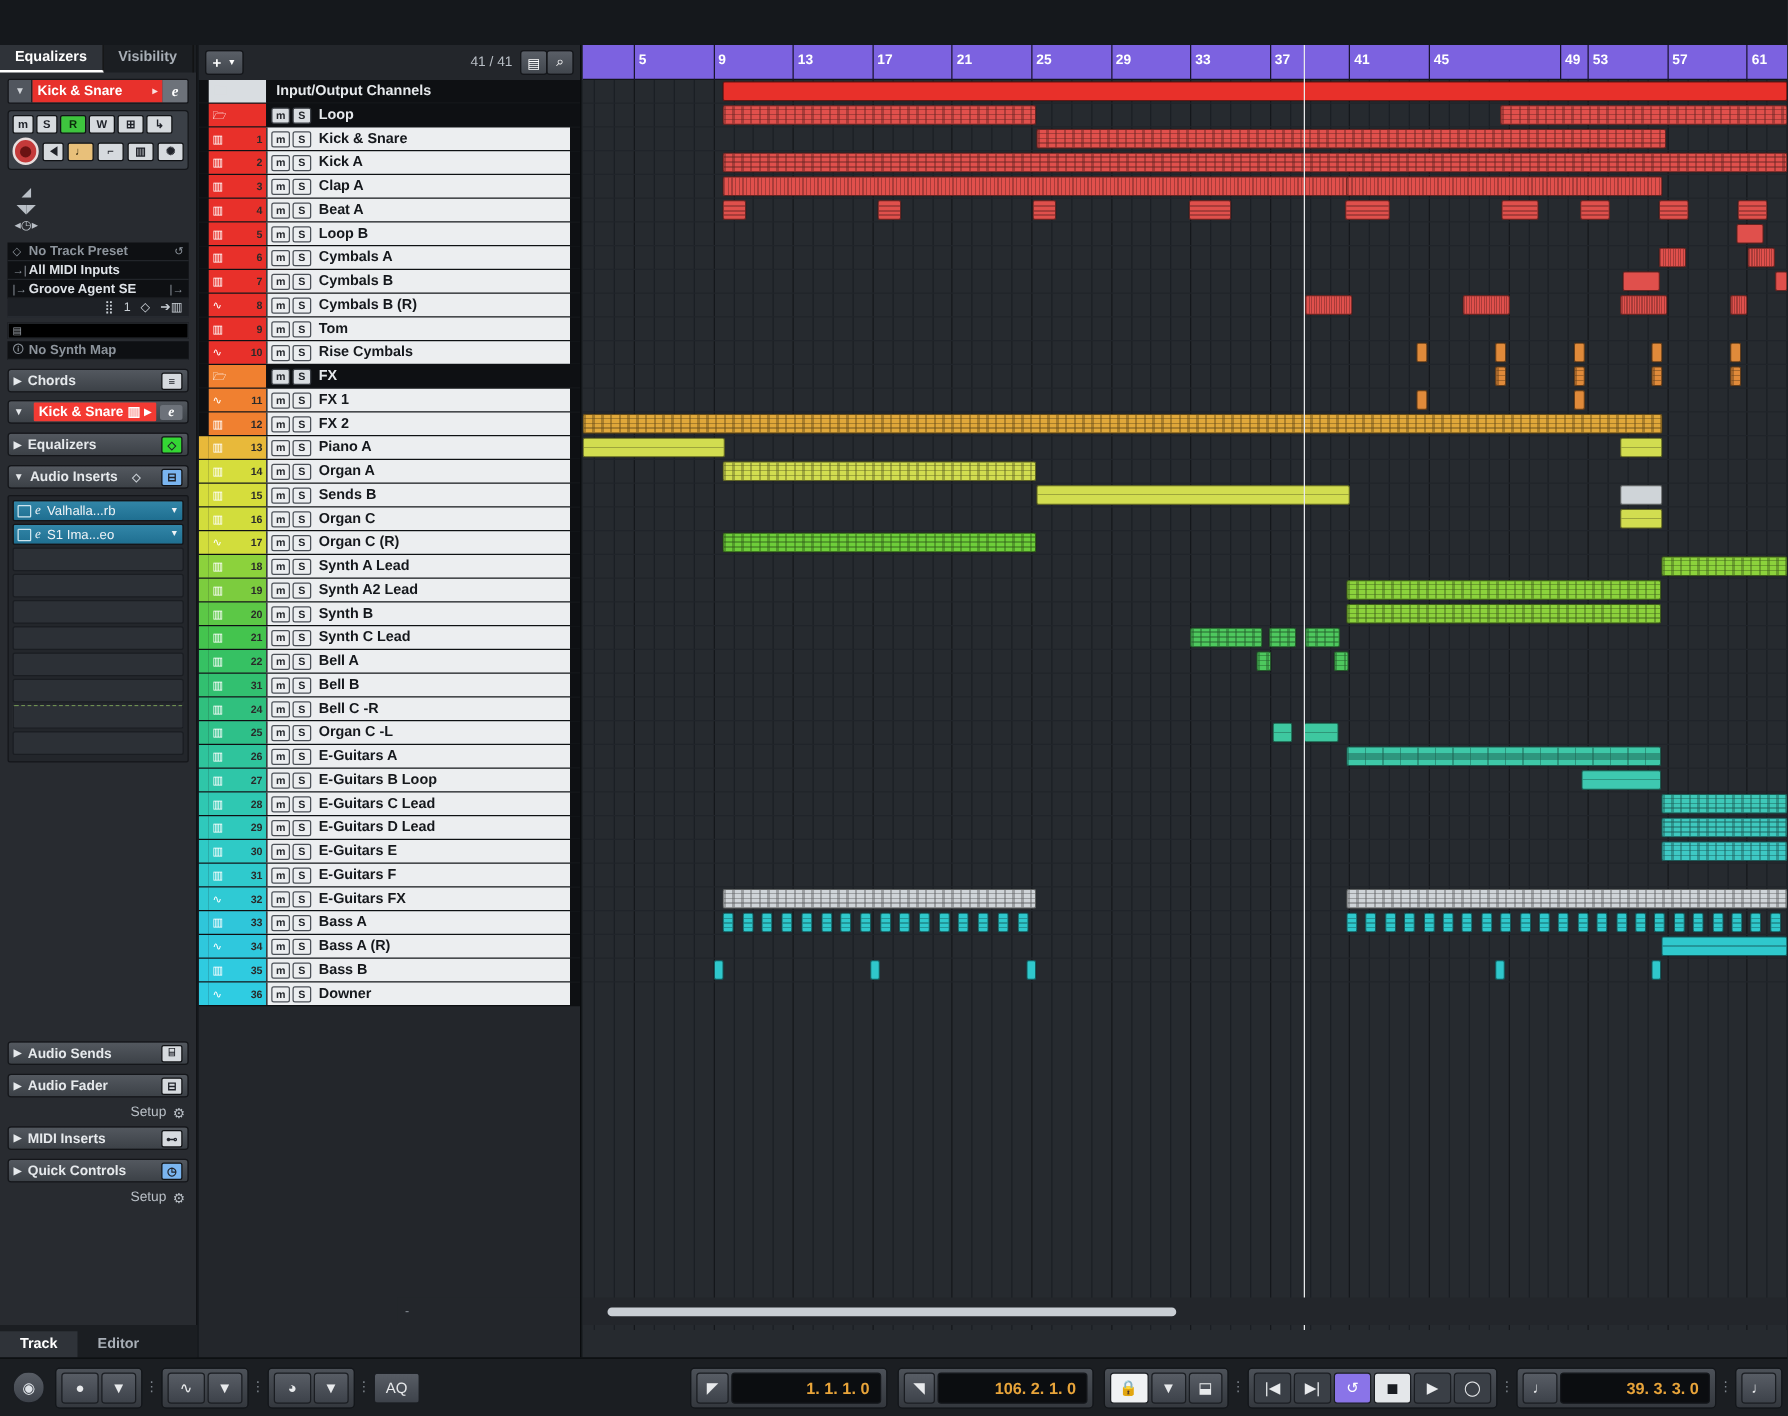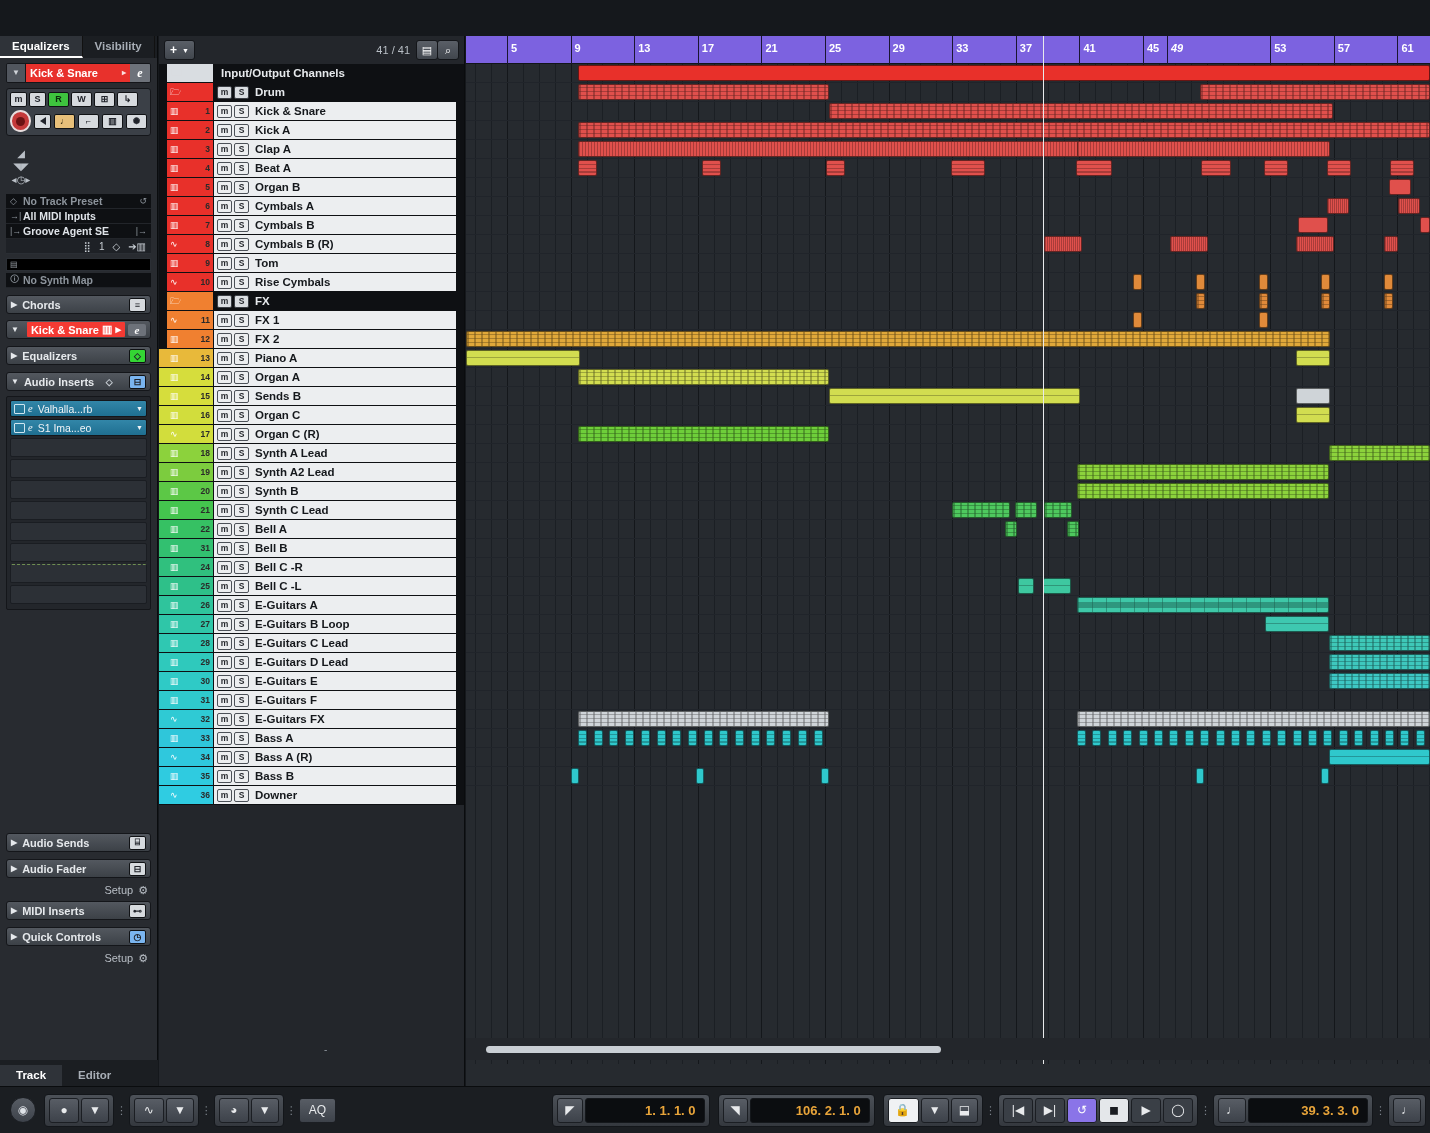--- a/index.html
+++ b/index.html
@@ -422,21 +422,21 @@
     <div id="track-rows">
         <div class="tr folder">
           <div class="swatch" style="background: rgb(14, 16, 19);"></div>
           <div class="col" style="background: rgb(232, 48, 42);">
             <span class="ti" style="color: rgb(255, 255, 255);">🗁</span>
             <span class="num"></span>
           </div>
           <div class="body">
             <div class="ms">m</div>
             <div class="ms">S</div>
-            <div class="tn">Drum</div>
+            <div class="tn">Loop</div>
           </div>
           <div class="tail"></div>
         </div>
         <div class="tr">
           <div class="swatch" style="background: rgb(14, 16, 19);"></div>
           <div class="col" style="background: rgb(232, 48, 42);">
             <span class="ti" style="color: rgb(255, 255, 255);">▥</span>
             <span class="num">1</span>
           </div>
           <div class="body">
@@ -487,21 +487,21 @@
         </div>
         <div class="tr">
           <div class="swatch" style="background: rgb(14, 16, 19);"></div>
           <div class="col" style="background: rgb(232, 48, 42);">
             <span class="ti" style="color: rgb(255, 255, 255);">▥</span>
             <span class="num">5</span>
           </div>
           <div class="body">
             <div class="ms">m</div>
             <div class="ms">S</div>
-            <div class="tn">Organ B</div>
+            <div class="tn">Loop B</div>
           </div>
           <div class="tail"></div>
         </div>
         <div class="tr">
           <div class="swatch" style="background: rgb(14, 16, 19);"></div>
           <div class="col" style="background: rgb(232, 48, 42);">
             <span class="ti" style="color: rgb(255, 255, 255);">▥</span>
             <span class="num">6</span>
           </div>
           <div class="body">
@@ -760,21 +760,21 @@
         </div>
         <div class="tr">
           <div class="swatch" style="background: rgb(46, 192, 137);"></div>
           <div class="col" style="background: rgb(46, 192, 137);">
             <span class="ti" style="color: rgb(255, 255, 255);">▥</span>
             <span class="num">25</span>
           </div>
           <div class="body">
             <div class="ms">m</div>
             <div class="ms">S</div>
-            <div class="tn">Bell C -L</div>
+            <div class="tn">Organ C -L</div>
           </div>
           <div class="tail"></div>
         </div>
         <div class="tr">
           <div class="swatch" style="background: rgb(47, 196, 156);"></div>
           <div class="col" style="background: rgb(47, 196, 156);">
             <span class="ti" style="color: rgb(255, 255, 255);">▥</span>
             <span class="num">26</span>
           </div>
           <div class="body">
@@ -950,21 +950,21 @@
         </div>
         <div class="bar" style="left: 549.8px; width: 63.6px;">
           <b>37</b>
         </div>
         <div class="bar" style="left: 613.4px; width: 63.6px; text-align: right;">
           <b>41</b>
         </div>
         <div class="bar" style="left: 677px; width: 63.6px;">
           <b>45</b>
         </div>
-        <div class="bar" style="left: 701px; width: 63.6px; font-style: italic;">
+        <div class="bar" style="left: 782px; width: 63.6px;">
           <b>49</b>
         </div>
         <div class="bar" style="left: 804.2px; width: 63.6px;">
           <b>53</b>
         </div>
         <div class="bar" style="left: 867.8px; width: 63.6px;">
           <b>57</b>
         </div>
         <div class="bar" style="left: 931.4px; width: 63.6px;">
           <b>61</b>

